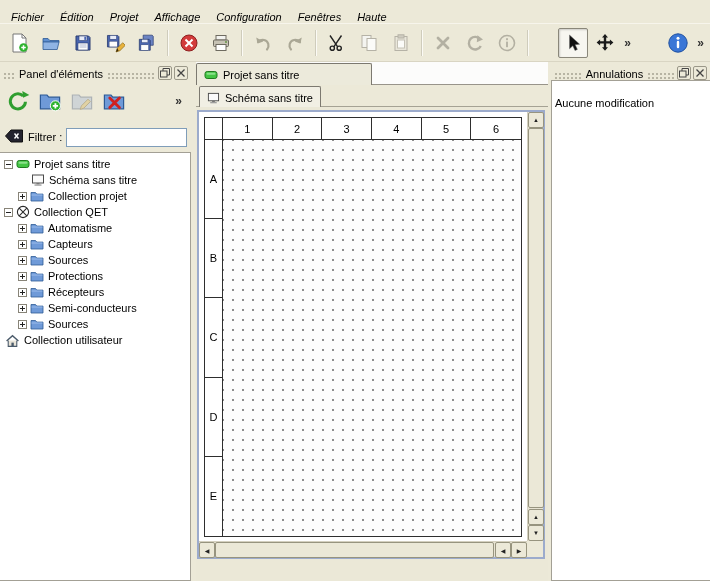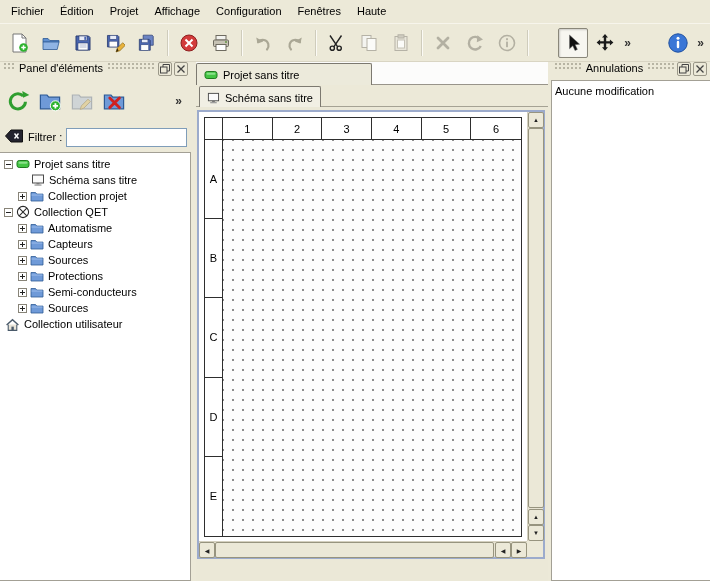--- a/index.html
+++ b/index.html
@@ -1,41 +1,41 @@
 <!DOCTYPE html>
 <html><head>
 <meta charset="utf-8">
 <style>
 *{box-sizing:border-box;margin:0;padding:0;}
 html,body{width:710px;height:581px;}
 body{font-family:"Liberation Sans",sans-serif;font-size:11px;color:#000;background:#ece9d8;position:relative;overflow:hidden;}
 
 
-.menubar{height:23px;display:flex;align-items:flex-start;padding-left:3px;background:#ece9d8;}
+.menubar{height:23px;display:flex;align-items:flex-end;padding-left:3px;background:#ece9d8;font-style:italic;}
 .menu-item{padding:5px 8px 0 8px;cursor:default;white-space:nowrap;}
 
 
 .toolbar{height:39px;display:flex;align-items:center;padding:0 3px;background:#ece9d8;border-top:1px solid #f7f5ec;border-bottom:1px solid #d9d5c3;}
 .tbtn{width:30px;height:30px;flex:none;display:flex;align-items:center;justify-content:center;border:1px solid transparent;border-radius:2px;margin:0 1px;}
 .tbtn.pressed{background:#f7f6f0;border:1px solid #8a877a;box-shadow:inset 1px 1px 2px rgba(0,0,0,.18);}
 .tsep{width:0;height:26px;margin:0 4px;border-left:1px solid #cfccbc;border-right:1px solid #fbfaf5;flex:none;}
 .chev{width:13px;text-align:center;color:#333;font-weight:bold;font-size:12px;flex:none;}
 .chev::before{content:"»";}
 .tb-gap{width:24px;flex:none;}
 .tb-flex{flex:1;}
 
 
 .workspace{position:absolute;top:62px;left:0;right:0;bottom:0;background:#ece9d8;}
 .dock{position:absolute;top:0;bottom:0;}
 .dock-left{left:0;width:191px;}
 .dock-right{left:551px;right:0;}
 .center{position:absolute;left:196px;width:352px;top:0;bottom:0;}
 
 
-.dock-title{height:18px;display:flex;align-items:flex-start;padding:0 3px;background:#ece9d8;}
+.dock-title{height:18px;display:flex;align-items:flex-end;padding:0 3px;background:#ece9d8;}
 .grip{height:8px;background-image:radial-gradient(circle,#b7b4a3 1px,transparent 1.2px);background-size:4px 4px;}
 .dock-title .label{padding:0 4px;white-space:nowrap;}
 .dock-btn{width:14px;height:14px;flex:none;border:1px solid #9b9889;background:#ece9d8;display:flex;align-items:center;justify-content:center;margin-left:2px;border-radius:2px;}
 
 
 .panel-toolbar{height:42px;display:flex;align-items:center;padding:0 2px;}
 .pbtn{width:30px;height:30px;flex:none;display:flex;align-items:center;justify-content:center;border:1px solid transparent;border-radius:2px;margin:0 1px;}
 .filter-row{height:30px;display:flex;align-items:center;gap:4px;padding:0 4px;}
 .filter-row input{flex:1;height:19px;border:1px solid #7f9db9;background:#fff;font:inherit;padding:1px 3px;min-width:0;}
 .tree{position:absolute;top:90px;left:0;right:0;bottom:0;background:#fff;border:1px solid #a3a095;border-left:none;padding-top:3px;overflow:hidden;}
@@ -76,21 +76,21 @@
 .b-up2{bottom:16px;left:0;}.b-up2::before{content:"▲";}
 .b-down{bottom:0;left:0;}.b-down::before{content:"▼";}
 .b-left{left:0;top:0;}.b-left::before{content:"◀";}
 .b-left2{right:16px;top:0;}.b-left2::before{content:"◀";}
 .b-right{right:0;top:0;}.b-right::before{content:"▶";}
 .thumb{position:absolute;background:#ebe8d7;border:1px solid #97947f;border-radius:2px;}
 .vscroll .thumb{left:0;top:16px;bottom:33px;width:16px;}
 .hscroll .thumb{top:0;left:16px;right:33px;height:16px;}
 
 
-.undo-view{position:absolute;top:18px;left:0;right:0;bottom:0;background:#fff;border:1px solid #a3a095;border-right:none;padding:4px 3px;}
+.undo-view{position:absolute;top:18px;left:0;right:0;bottom:0;background:#fff;border:1px solid #a3a095;border-right:none;padding:16px 3px;}
 </style>
 </head>
 <body>
 
 <div>
 
   <div class="menubar">
     <div class="menu-item">Fichier</div>
     <div class="menu-item">Édition</div>
     <div class="menu-item">Projet</div>
@@ -355,20 +355,28 @@
             </svg>
           <span class="tlabel">Sources</span>
         </div>
         <div class="trow indent1">
           <span class="exp plus"></span>
           <svg class="ticon" width="14" height="14" viewBox="0 0 14 14">
               <path d="M1 3.5h4.5l1.3 1.6H13V12H1z" fill="#6f9ad8" stroke="#2d5a96" stroke-width=".8"></path>
               <path d="M1.5 6h11" stroke="#9dbceb"></path>
             </svg>
           <span class="tlabel">Protections</span>
+        </div>
+        <div class="trow indent1">
+          <span class="exp plus"></span>
+          <svg class="ticon" width="14" height="14" viewBox="0 0 14 14">
+              <path d="M1 3.5h4.5l1.3 1.6H13V12H1z" fill="#6f9ad8" stroke="#2d5a96" stroke-width=".8"></path>
+              <path d="M1.5 6h11" stroke="#9dbceb"></path>
+            </svg>
+          <span class="tlabel">Récepteurs</span>
         </div>
         <div class="trow indent1">
           <span class="exp plus"></span>
           <svg class="ticon" width="14" height="14" viewBox="0 0 14 14">
               <path d="M1 3.5h4.5l1.3 1.6H13V12H1z" fill="#6f9ad8" stroke="#2d5a96" stroke-width=".8"></path>
               <path d="M1.5 6h11" stroke="#9dbceb"></path>
             </svg>
           <span class="tlabel">Semi-conducteurs</span>
         </div>
         <div class="trow indent1">

